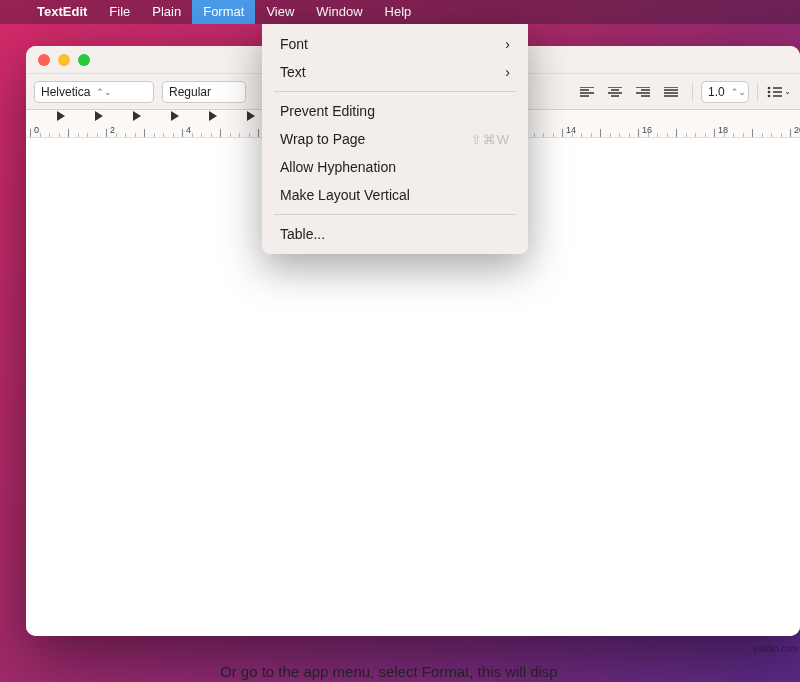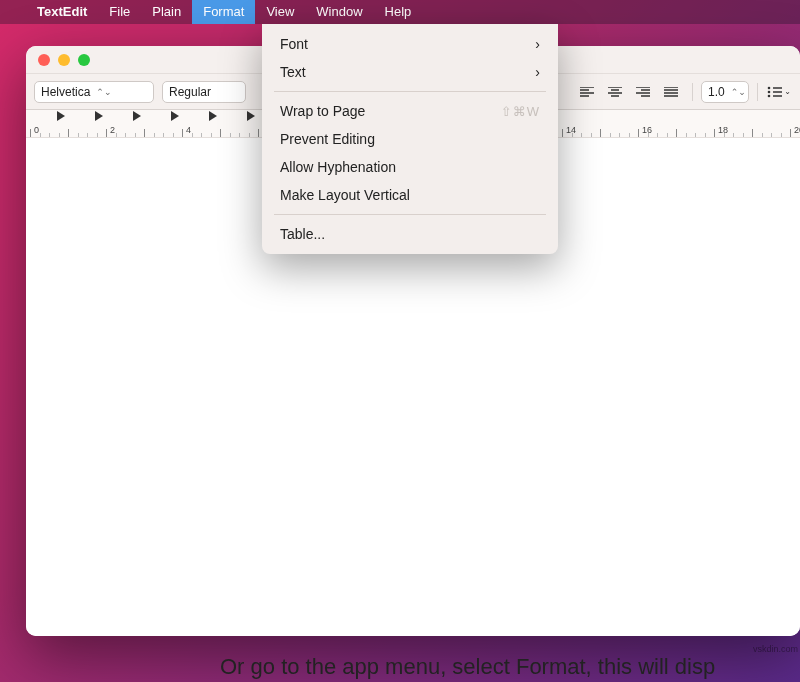--- a/index.html
+++ b/index.html
@@ -70,42 +70,42 @@
     font-size: 9px; color: #444; }
   .major { position: absolute; bottom: 0; width: 1px; height: 8px; background: #888; }
   .minor { position: absolute; bottom: 0; width: 1px; height: 4px; background: #bbb; }
   .ruler-label { position: absolute; bottom: 2px; transform: translateX(4px); }
 
   .canvas { flex: 1; background: #fff; }
 
   
   .dropdown {
     position: absolute; left: 262px; top: 24px;
-    width: 296px; background: #f3eeec;
+    width: 266px; background: #f3eeec;
     border-radius: 0 0 8px 8px;
     box-shadow: 0 14px 40px rgba(0,0,0,0.35);
     padding: 6px 0; font-size: 14px;
   }
   .dd-item {
     height: 28px; display: flex; align-items: center;
     padding: 0 18px; justify-content: space-between;
     color: #222; cursor: default;
   }
   .dd-item .chev { color: #222; font-size: 14px; }
   .dd-item .short { color: #999; font-size: 13px; letter-spacing: 1px; }
   .dd-item.highlight { 
     background: #f1b548; color: #fff; border-radius: 5px;
     margin: 0 6px; padding: 0 12px;
   }
   .dd-item.highlight .short { color: #fff; }
   .dd-sep { height: 1px; background: #d8d0cc; margin: 5px 12px; }
 
   .caption {
     position: absolute; left: 220px; bottom: 2px;
-    font-size: 22px; color: #222;
+    font-size: 15px; color: #222;
   }
   .watermark {
     position: absolute; right: 2px; bottom: 28px;
     font-size: 9px; color: rgba(0,0,0,0.4);
     transform: rotate(0deg);
   }
 </style>
 </head>
 <body>
 
@@ -292,27 +292,27 @@
     <div class="dd-item">
       <span>Font</span>
       <span class="chev">›</span>
     </div>
     <div class="dd-item">
       <span>Text</span>
       <span class="chev">›</span>
     </div>
     <div class="dd-sep"></div>
     <div class="dd-item">
+      <span>Prevent Editing</span>
+    </div>
+    <div class="dd-item">
       <span>Wrap to Page</span>
       <span class="short" style="color: rgb(199, 192, 188);">⇧⌘W</span>
     </div>
     <div class="dd-item">
-      <span>Prevent Editing</span>
-    </div>
-    <div class="dd-item">
       <span>Allow Hyphenation</span>
     </div>
     <div class="dd-item">
       <span>Make Layout Vertical</span>
     </div>
     <div class="dd-sep"></div>
     <div class="dd-item">
       <span>Table...</span>
     </div>
   </div>

